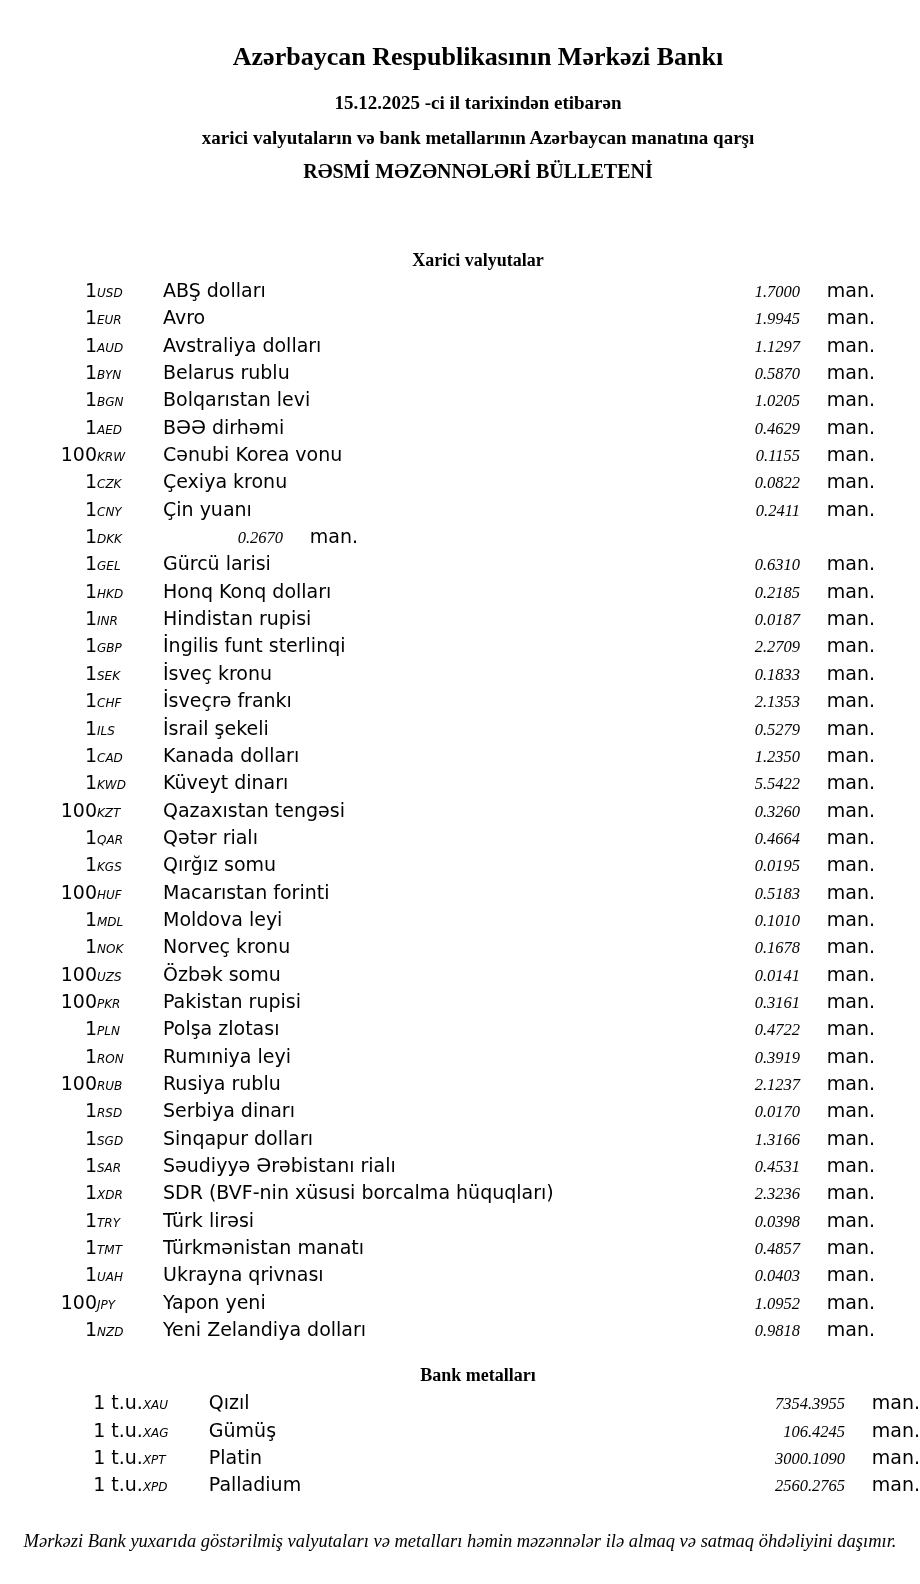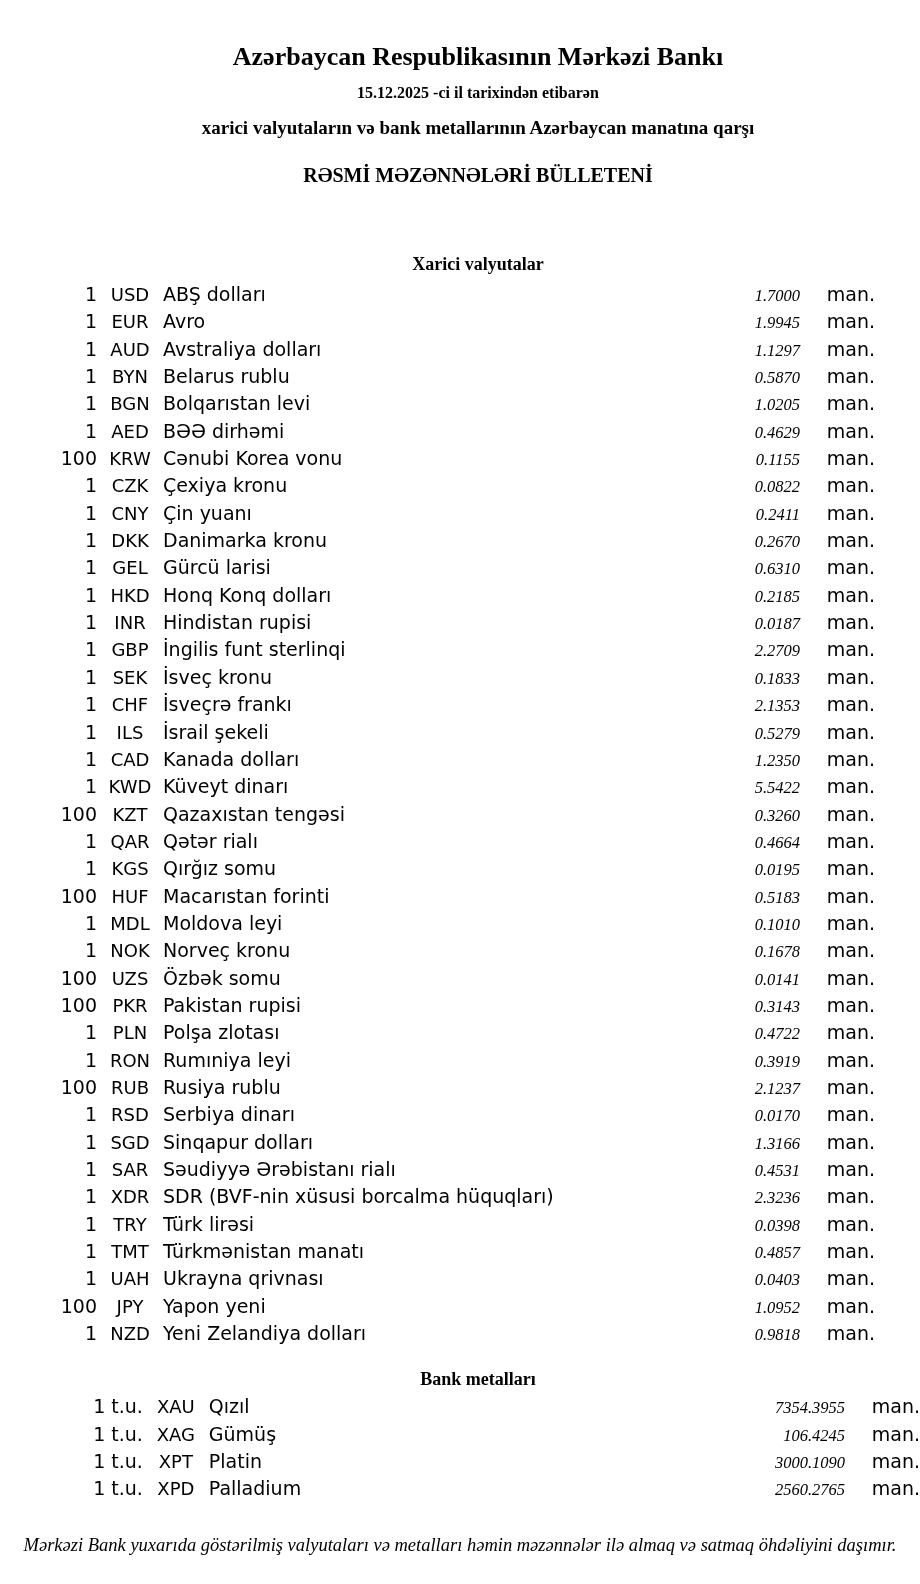--- a/index.html
+++ b/index.html
@@ -6,34 +6,34 @@
   body {
     width: 920px; height: 1584px;
     background: #ffffff; color: #000000;
     font-family: "DejaVu Sans", sans-serif;
   }
   .page { position: relative; width: 920px; height: 1584px; overflow: hidden; background: #fff; }
 
   
   .h-center { text-align: center; padding-left: 36px; font-family: "Liberation Serif", serif; font-weight: 700; }
   .title   { font-size: 26px; line-height: 30px; margin: 0; padding-top: 42px; }
-  .hline1  { font-size: 16px; line-height: 20px; margin-top: 11px; }
+  .hline1  { font-size: 19px; line-height: 20px; margin-top: 21px; }
   .hline2  { font-size: 19px; line-height: 20px; margin-top: 15px; }
-  .hline3  { font-size: 20px; line-height: 21px; margin-top: 27px; }
+  .hline3  { font-size: 20px; line-height: 21px; margin-top: 13px; }
 
   .section-title { font-size: 18px; line-height: 20px; }
   #currencies-title { margin-top: 68px; }
   #metals-title     { margin-top: 22px; }
 
   .rows { margin-top: 7px; }
   #metal-rows { margin-top: 4px; margin-left: 46px; }
 
   .row { display: flex; align-items: baseline; height: 27.35px; }
   .c-qty  { width: 97px;  text-align: right;  font-size: 19px; line-height: 27.35px; white-space: pre; }
-  .c-code { width: 66px;  text-align: center; font-size: 18px; line-height: 27.35px; }
+  .c-code { width: 66px;  text-align: left; font-size: 12px; line-height: 27.35px; font-style: italic; }
   .c-name { width: 517px; text-align: left;   font-size: 19px; line-height: 27.35px; white-space: nowrap; overflow: hidden; }
   .c-rate { width: 120px; text-align: right;  font-size: 16.5px; line-height: 27.35px;
             font-family: "Liberation Serif", serif; font-weight: 400; font-style: italic; }
   .c-unit { width: 60px;  margin-left: 15px;  text-align: right; font-size: 19px; line-height: 27.35px; }
 
   .footer-note {
     margin-top: 31px; text-align: center;
     font-family: "Liberation Serif", serif; font-style: italic;
     font-size: 18.5px; line-height: 22px;
   }
@@ -112,21 +112,20 @@
         <div class="row">
           <span class="c-qty">1</span>
           <span class="c-code">CNY</span>
           <span class="c-name">Çin yuanı</span>
           <span class="c-rate">0.2411</span>
           <span class="c-unit">man.</span>
         </div>
         <div class="row">
           <span class="c-qty">1</span>
           <span class="c-code">DKK</span>
-          <span class="c-name">Danimarka kronu</span>
           <span class="c-rate">0.2670</span>
           <span class="c-unit">man.</span>
         </div>
         <div class="row">
           <span class="c-qty">1</span>
           <span class="c-code">GEL</span>
           <span class="c-name">Gürcü larisi</span>
           <span class="c-rate">0.6310</span>
           <span class="c-unit">man.</span>
         </div>
@@ -232,21 +231,21 @@
           <span class="c-qty">100</span>
           <span class="c-code">UZS</span>
           <span class="c-name">Özbək somu</span>
           <span class="c-rate">0.0141</span>
           <span class="c-unit">man.</span>
         </div>
         <div class="row">
           <span class="c-qty">100</span>
           <span class="c-code">PKR</span>
           <span class="c-name">Pakistan rupisi</span>
-          <span class="c-rate">0.3143</span>
+          <span class="c-rate">0.3161</span>
           <span class="c-unit">man.</span>
         </div>
         <div class="row">
           <span class="c-qty">1</span>
           <span class="c-code">PLN</span>
           <span class="c-name">Polşa zlotası</span>
           <span class="c-rate">0.4722</span>
           <span class="c-unit">man.</span>
         </div>
         <div class="row">

